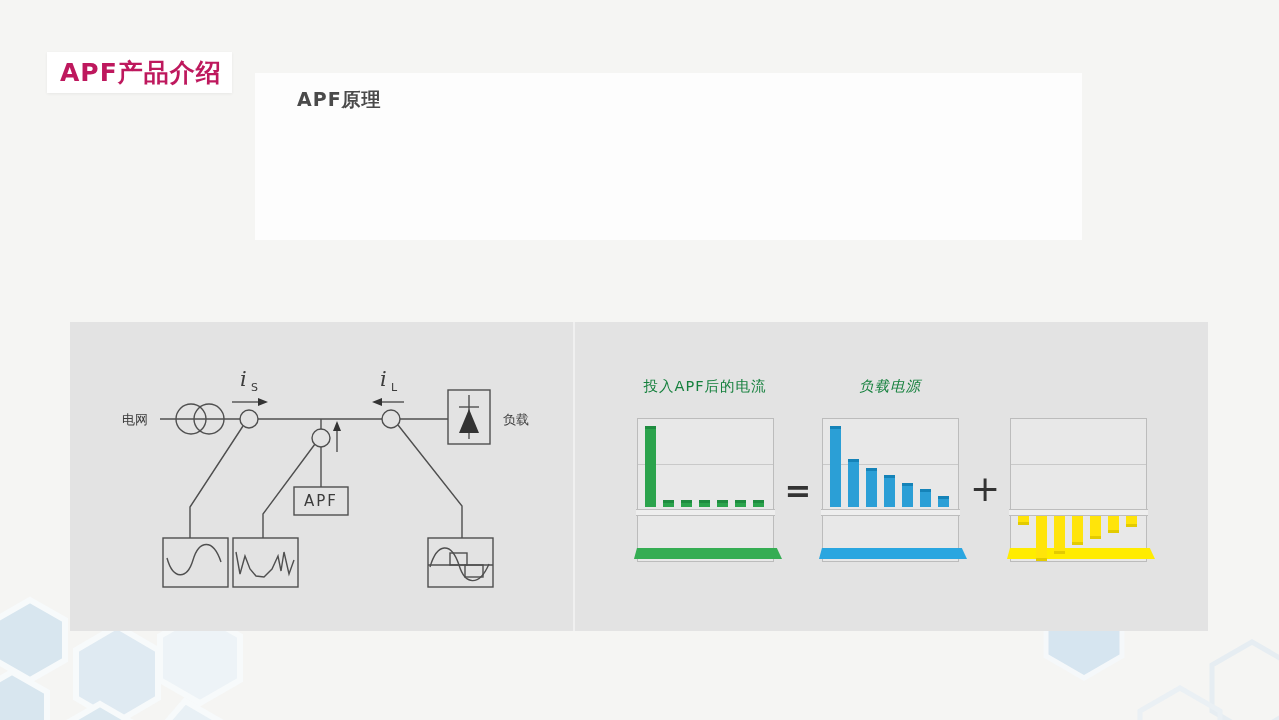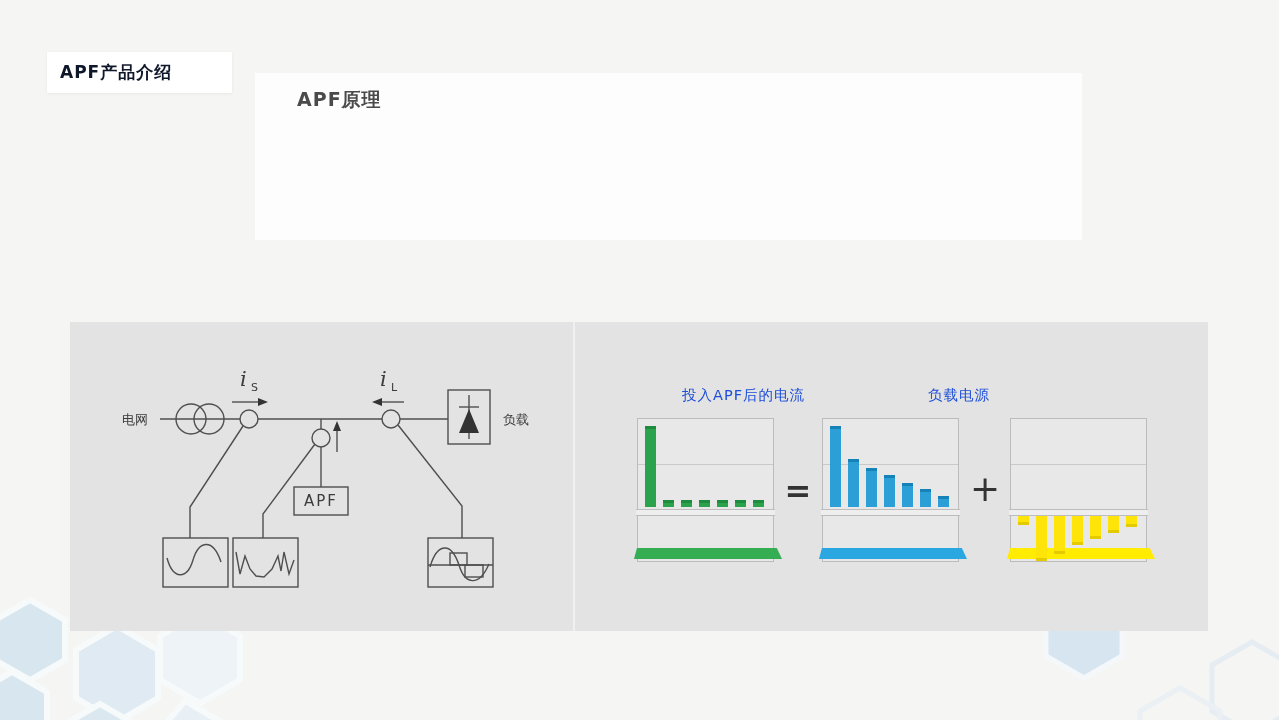--- a/index.html
+++ b/index.html
@@ -5,36 +5,36 @@
   html,body{margin:0;padding:0;}
   body{font-family:"DejaVu Sans","Liberation Sans",sans-serif;background:#f5f5f3;}
   #slide{position:relative;width:1279px;height:720px;overflow:hidden;background:#f5f5f3;}
 
   
   .hex-svg{position:absolute;z-index:0;}
 
   
   .badge{position:absolute;left:47px;top:52px;width:185px;height:41px;background:#ffffff;
          z-index:3;display:flex;align-items:center;box-shadow:0 1px 3px rgba(0,0,0,0.06);}
-  .badge span{margin-left:13px;font-size:17px;font-weight:bold;color:#0f172a;letter-spacing:1px;}
+  .badge span{margin-left:13px;font-size:25px;font-weight:bold;color:#be185d;letter-spacing:1px;}
 
   
   .card{position:absolute;left:255px;top:73px;width:827px;height:167px;background:#fdfdfd;z-index:2;}
   .card .sec-title{margin:14px 0 10px 42px;font-size:19px;font-weight:bold;color:#4a4a4a;letter-spacing:1px;}
   .card .para{margin:6px 14px 0 42px;font-size:15.5px;line-height:40px;color:#3c3c3c;
               text-align:justify;text-indent:2em;letter-spacing:0.3px;}
   .card .para b{color:#333;}
 
   
   .panel{position:absolute;left:70px;top:322px;width:1138px;height:309px;background:#e3e3e3;z-index:1;}
   .divider{position:absolute;left:503px;top:0;bottom:0;width:2px;background:#f0f0f0;}
 
   
-  .chart-title{position:absolute;width:200px;top:64px;text-align:right;font-size:14.5px;
-               color:#1d4ed8;letter-spacing:1px;}
+  .chart-title{position:absolute;width:200px;top:55px;text-align:center;font-size:14.5px;
+               color:#15803d;letter-spacing:1px;}
   .chart-frame{position:absolute;top:96px;width:137px;height:144px;background:#e8e8e8;
                border:1px solid #bcbcbc;box-sizing:border-box;}
   .gridline{position:absolute;left:0;right:0;top:45px;height:1px;background:#c9c9c9;}
   .base-band{position:absolute;left:-2px;right:-2px;top:90px;height:5px;background:#eeeeee;
              border-top:1px solid #bdbdbd;border-bottom:1px solid #bdbdbd;}
   .bars-pos{position:absolute;left:0;right:0;bottom:54px;display:flex;align-items:flex-end;
             gap:7px;padding-left:7px;z-index:2;}
   .bars-neg{position:absolute;left:0;right:0;top:97px;display:flex;align-items:flex-start;
             gap:7px;padding-left:7px;z-index:2;}
   .bar{width:11px;box-sizing:border-box;}
@@ -145,21 +145,21 @@
           <div class="bar" style="height: 7.2px; background: rgb(43, 163, 76); border-top: 3px solid rgb(30, 140, 63);"></div>
           <div class="bar" style="height: 7.2px; background: rgb(43, 163, 76); border-top: 3px solid rgb(30, 140, 63);"></div>
           <div class="bar" style="height: 7.2px; background: rgb(43, 163, 76); border-top: 3px solid rgb(30, 140, 63);"></div>
         </div>
       <div class="bars-neg"></div>
       <div class="strip" style="background: rgb(53, 173, 83);"></div>
     </div>
 
     <div class="op op-eq">=</div>
 
-    <div class="chart-title" style="left:720px;">负载电源</div>
+    <div class="chart-title" style="left:720px;font-style:italic;">负载电源</div>
     <div class="chart-frame" style="left:752px;">
       <div class="gridline"></div>
       <div class="base-band"></div>
       <div class="bars-pos">
           <div class="bar" style="height: 81px; background: rgb(43, 159, 214); border-top: 3px solid rgb(21, 131, 184);"></div>
           <div class="bar" style="height: 47.7px; background: rgb(43, 159, 214); border-top: 3px solid rgb(21, 131, 184);"></div>
           <div class="bar" style="height: 38.7px; background: rgb(43, 159, 214); border-top: 3px solid rgb(21, 131, 184);"></div>
           <div class="bar" style="height: 32.4px; background: rgb(43, 159, 214); border-top: 3px solid rgb(21, 131, 184);"></div>
           <div class="bar" style="height: 24.3px; background: rgb(43, 159, 214); border-top: 3px solid rgb(21, 131, 184);"></div>
           <div class="bar" style="height: 18px; background: rgb(43, 159, 214); border-top: 3px solid rgb(21, 131, 184);"></div>

